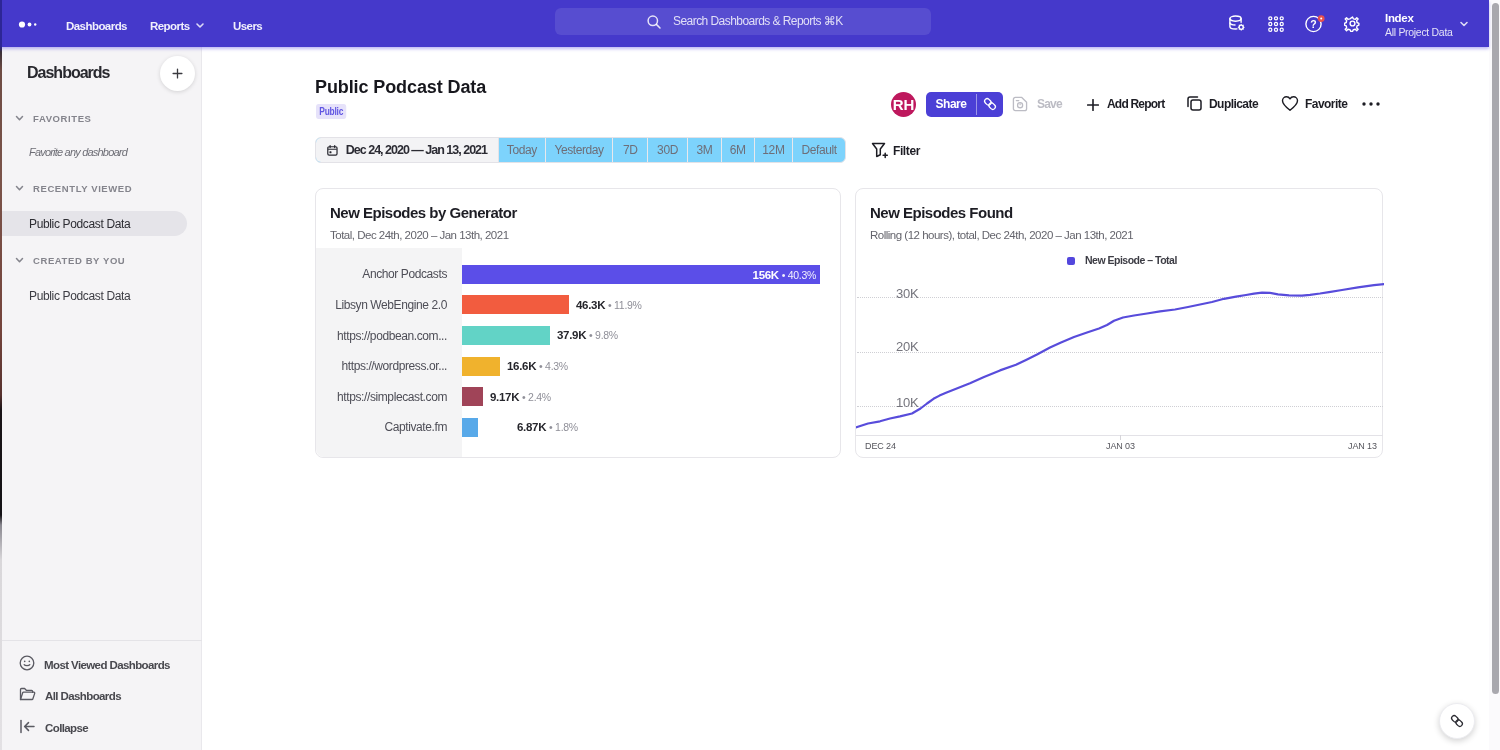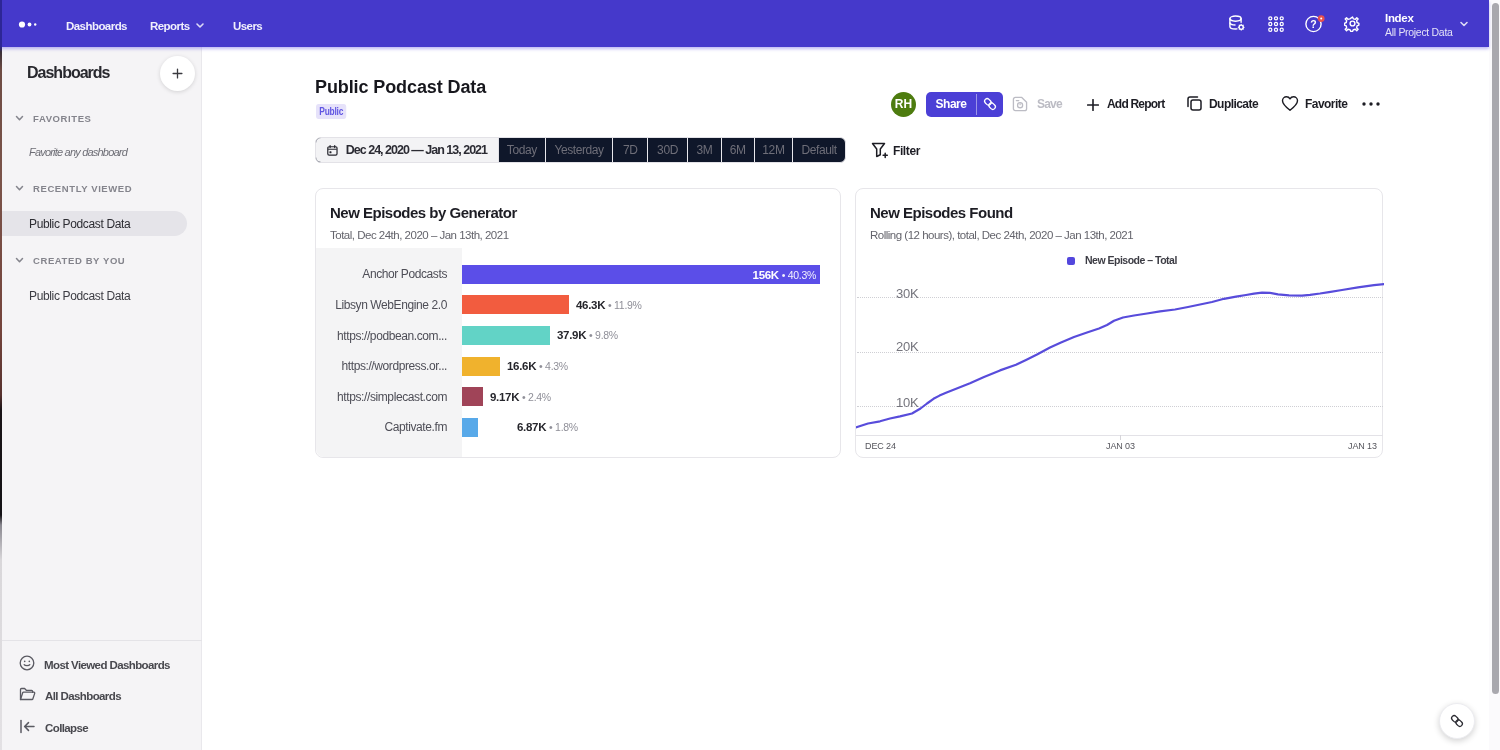--- a/index.html
+++ b/index.html
@@ -38,21 +38,21 @@
 
 #title { position:absolute; left:315px; top:77px; font-size:18px; font-weight:700;
   color:#17171d; letter-spacing:-0.1px; }
 #chip { position:absolute; left:316px; top:104px; height:15px; line-height:15px;
   padding:0 4px; background:#e6e2fa; color:#6156e2; font-size:10px; font-weight:600;
   border-radius:3px; letter-spacing:-0.3px; transform:scaleX(0.84); transform-origin:left center; }
 .hbtn { position:absolute; top:97px; font-size:12px; font-weight:700; color:#1d1d24; letter-spacing:-0.55px; }
 
 
 #datebar { position:absolute; left:315px; top:137px; width:531px; height:26px;
-  border:1px solid #e3e2e7; border-radius:6px; background:#0f172a; display:flex;
+  border:1px solid #e3e2e7; border-radius:6px; background:#7dd3fc; display:flex;
   align-items:stretch; overflow:hidden; }
 #dateseg { background:#f3f3f5; border-right:1px solid #e3e2e7; display:flex;
   align-items:center; padding:0 11px 0 11px; gap:8px; width:183px;
   font-size:12.5px; font-weight:700; letter-spacing:-1px; color:#2b2b33; white-space:nowrap; }
 .qseg { border-right:1px solid #e9e8ec; display:flex; align-items:center;
   justify-content:center; font-size:12px; letter-spacing:-0.4px; color:#6e6e78; }
 .qseg:last-child { border-right:none; }
 
 
 .card { position:absolute; top:188px; height:270px; background:#fff;
@@ -92,20 +92,27 @@
     <circle cx="11.5" cy="4.5" r="1.9" fill="#fff"></circle>
     <circle cx="17.2" cy="4.5" r="1.2" fill="#fff"></circle>
   </svg>
   <div class="navlink" style="left:66px">Dashboards</div>
   <div class="navlink" style="left:150px">Reports</div>
   <svg class="abs" style="left:195px;top:21.5px" width="10" height="7" viewBox="0 0 10 7">
     <path d="M2 2 L5 5 L8 2" stroke="#dcdaf6" stroke-width="1.6" fill="none" stroke-linecap="round" stroke-linejoin="round"></path>
   </svg>
   <div class="navlink" style="left:233px">Users</div>
 
+  <div id="search">
+    <svg class="abs" style="left:91px;top:5.5px" width="16" height="16" viewBox="0 0 16 16">
+      <circle cx="6.8" cy="6.8" r="4.7" stroke="rgba(255,255,255,0.85)" stroke-width="1.5" fill="none"></circle>
+      <path d="M10.4 10.4 L14 14" stroke="rgba(255,255,255,0.85)" stroke-width="1.5" stroke-linecap="round"></path>
+    </svg>
+    <div class="abs" style="left:118px;top:0;line-height:27px;">Search Dashboards &amp; Reports ⌘K</div>
+  </div>
 
   <svg class="abs" style="left:1228px;top:15px" width="18" height="17" viewBox="0 0 18 17">
     <ellipse cx="7.5" cy="3.6" rx="5.6" ry="2.6" stroke="#fff" stroke-width="1.4" fill="none"></ellipse>
     <path d="M1.9 3.6 V11.4 C1.9 12.8 4.4 14 7.5 14 C8 14 8.5 14 9 13.9" stroke="#fff" stroke-width="1.4" fill="none" stroke-linecap="round"></path>
     <path d="M13.1 3.6 V7.2" stroke="#fff" stroke-width="1.4" fill="none" stroke-linecap="round"></path>
     <path d="M1.9 7.5 C1.9 8.9 4.4 10 7.5 10" stroke="#fff" stroke-width="1.4" fill="none"></path>
     <circle cx="13.2" cy="12.2" r="2.1" stroke="#fff" stroke-width="1.3" fill="none"></circle>
     <path d="M13.2 9.3 V10.1 M13.2 14.3 V15.1 M10.3 12.2 H11.1 M15.3 12.2 H16.1 M11.2 10.2 L11.8 10.8 M14.6 13.6 L15.2 14.2 M15.2 10.2 L14.6 10.8 M11.8 13.6 L11.2 14.2" stroke="#fff" stroke-width="1.1" stroke-linecap="round"></path>
   </svg>
   <svg class="abs" style="left:1268px;top:16px" width="16" height="16" viewBox="0 0 16 16">
@@ -190,21 +197,21 @@
       <path d="M2 1.5 V13.5" stroke="#5a5a62" stroke-width="1.5" stroke-linecap="round"></path>
       <path d="M15 7.5 H6 M9.5 3.6 L5.6 7.5 L9.5 11.4" stroke="#5a5a62" stroke-width="1.5" fill="none" stroke-linecap="round" stroke-linejoin="round"></path>
     </svg>
     <span>Collapse</span>
   </div>
 </div>
 
 <div id="title">Public Podcast Data</div>
 <div id="chip">Public</div>
 
-<div class="abs" style="left:891px;top:92px;width:25px;height:25px;border-radius:50%;background:#4d7c0f;color:#fff;font-size:12px;font-weight:700;text-align:center;line-height:25px;">RH</div>
+<div class="abs" style="left:891px;top:92px;width:25px;height:25px;border-radius:50%;background:#be185d;color:#fff;font-size:15px;font-weight:700;text-align:center;line-height:25px;">RH</div>
 
 <div class="abs" style="left:926px;top:91.5px;width:77px;height:25px;background:#4b3fd6;border-radius:5px;"></div>
 <div class="abs" style="left:926px;top:91.5px;width:50px;height:25px;line-height:25px;color:#fff;font-size:12px;font-weight:700;letter-spacing:-0.5px;text-align:center;">Share</div>
 <div class="abs" style="left:976px;top:93.5px;width:1px;height:21px;background:rgba(255,255,255,0.45);"></div>
 <svg class="abs" style="left:981.5px;top:96px" width="16" height="16" viewBox="0 0 24 24">
   <g transform="rotate(45 12 12)" stroke="#fff" stroke-width="1.9" fill="none">
     <rect x="2.2" y="8.2" width="10.6" height="7.6" rx="3.8"></rect>
     <rect x="11.2" y="8.2" width="10.6" height="7.6" rx="3.8"></rect>
   </g>
 </svg>

